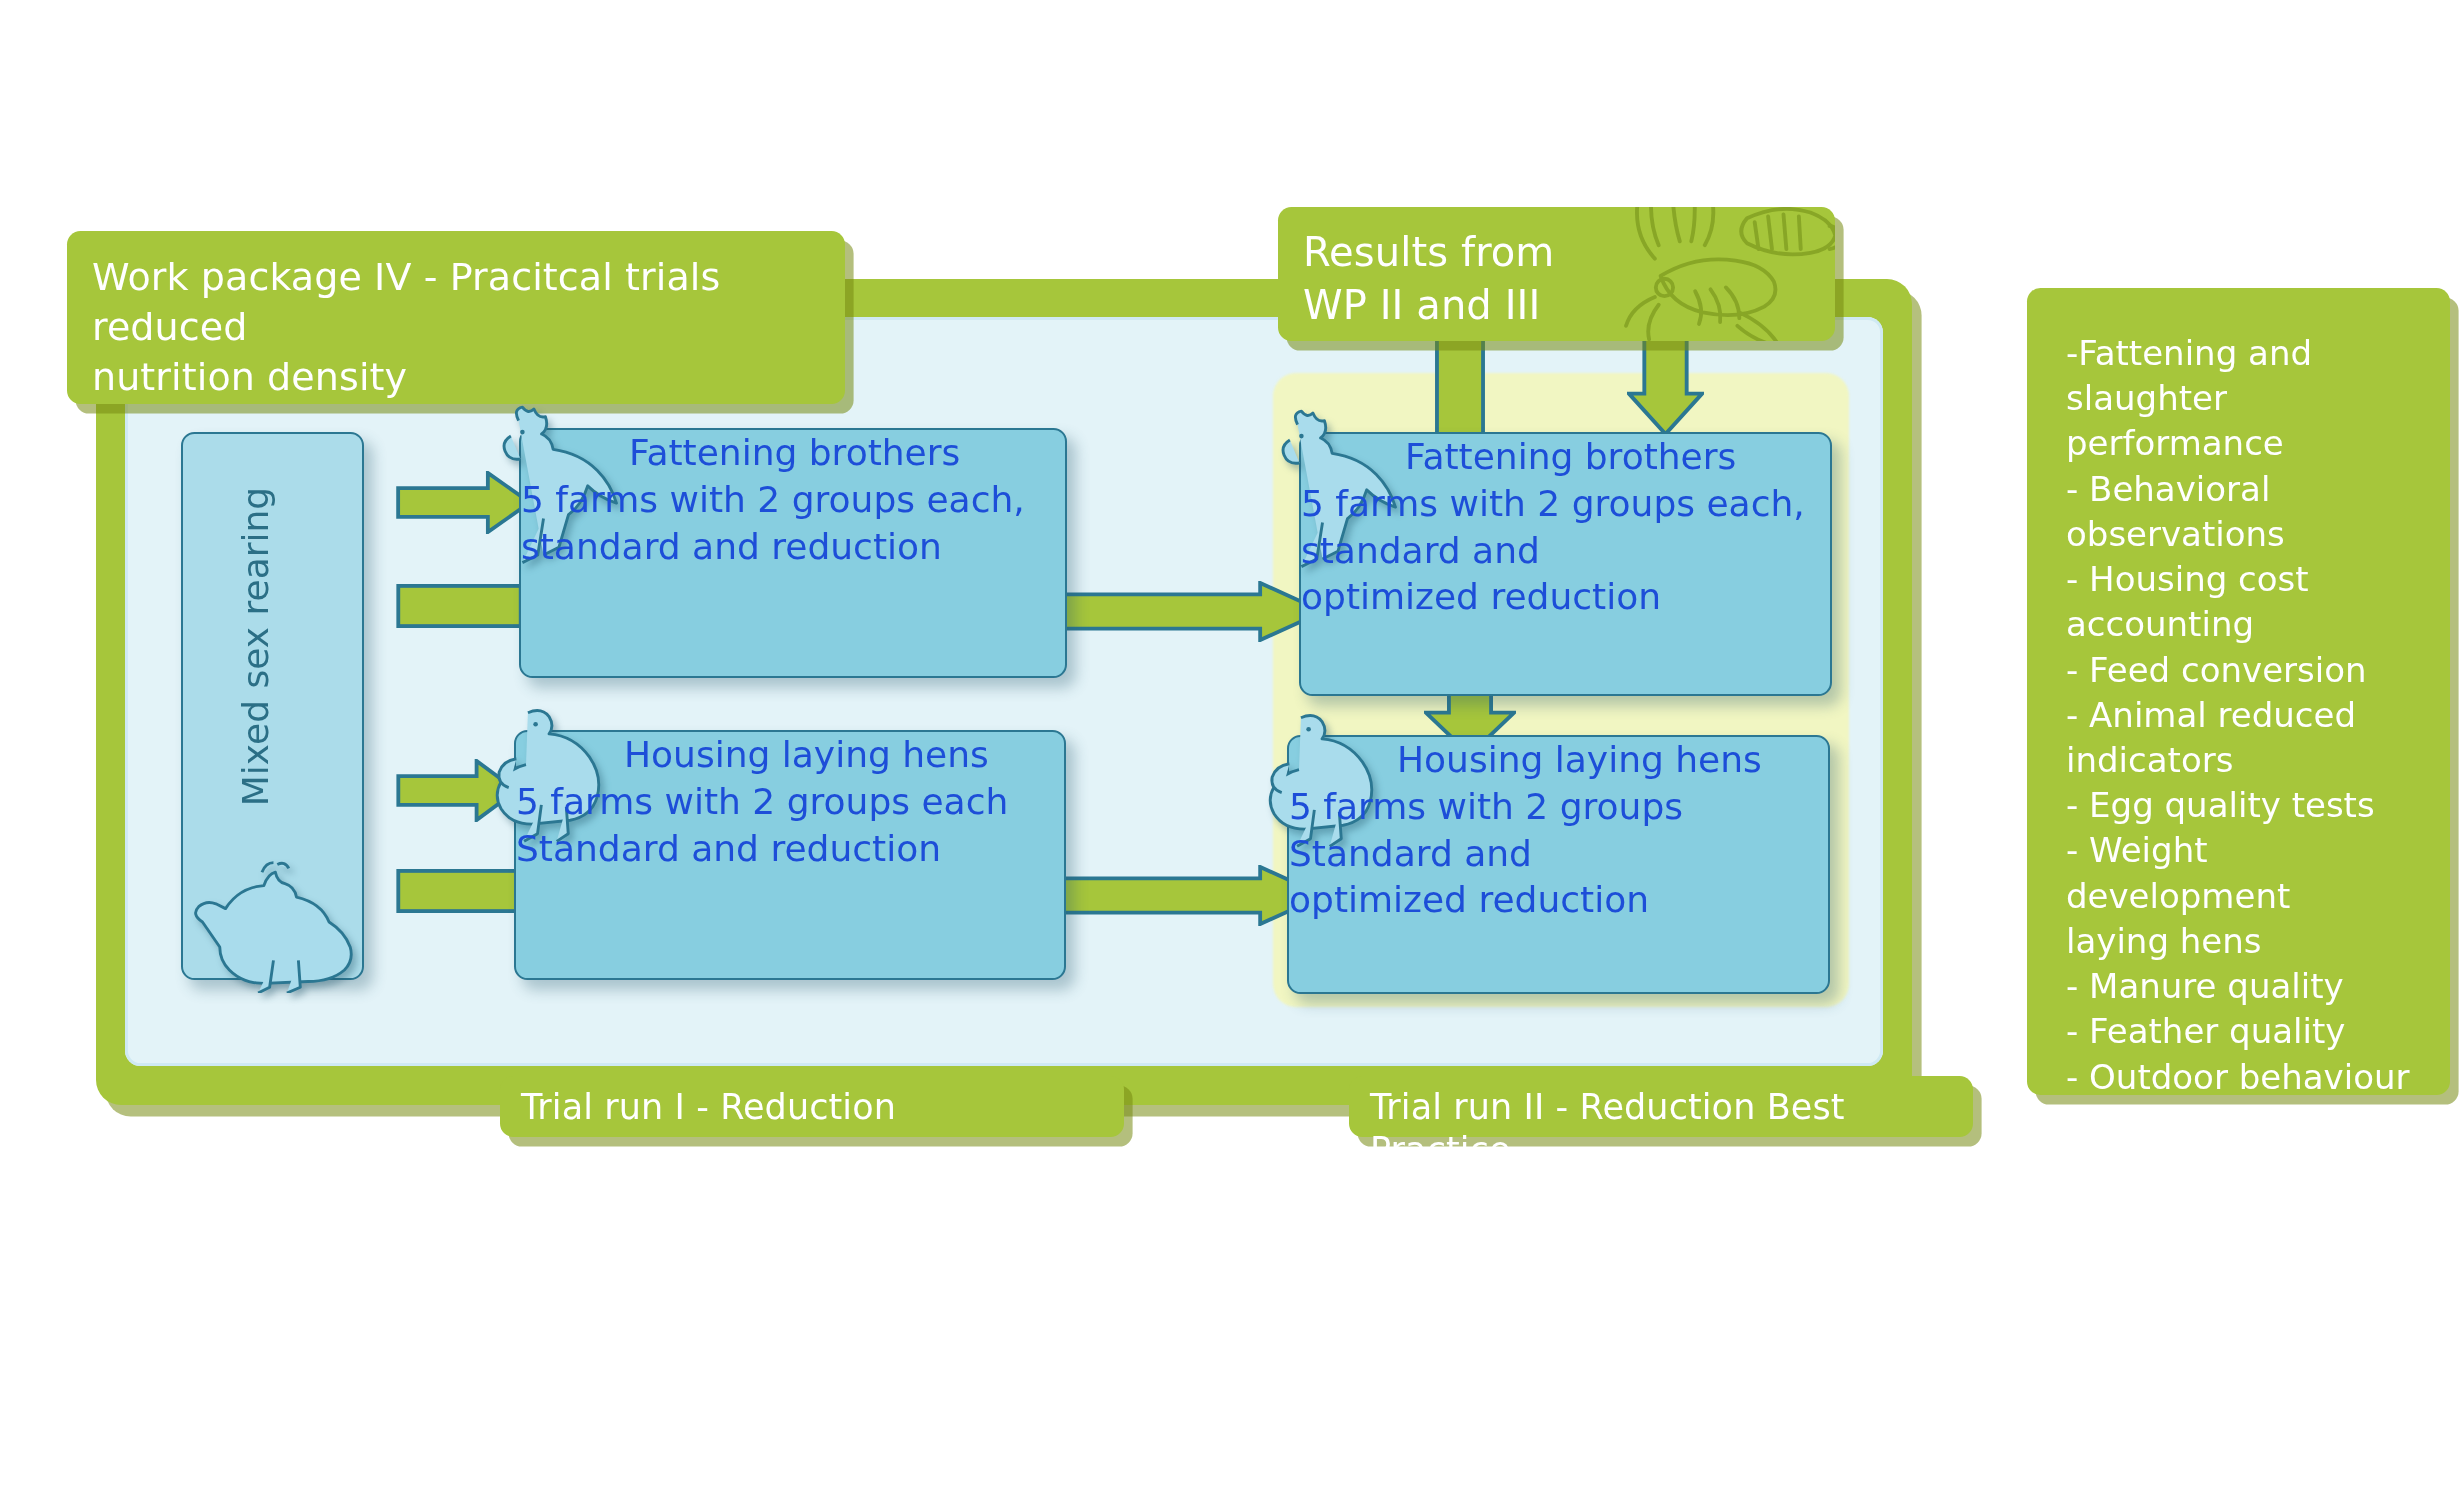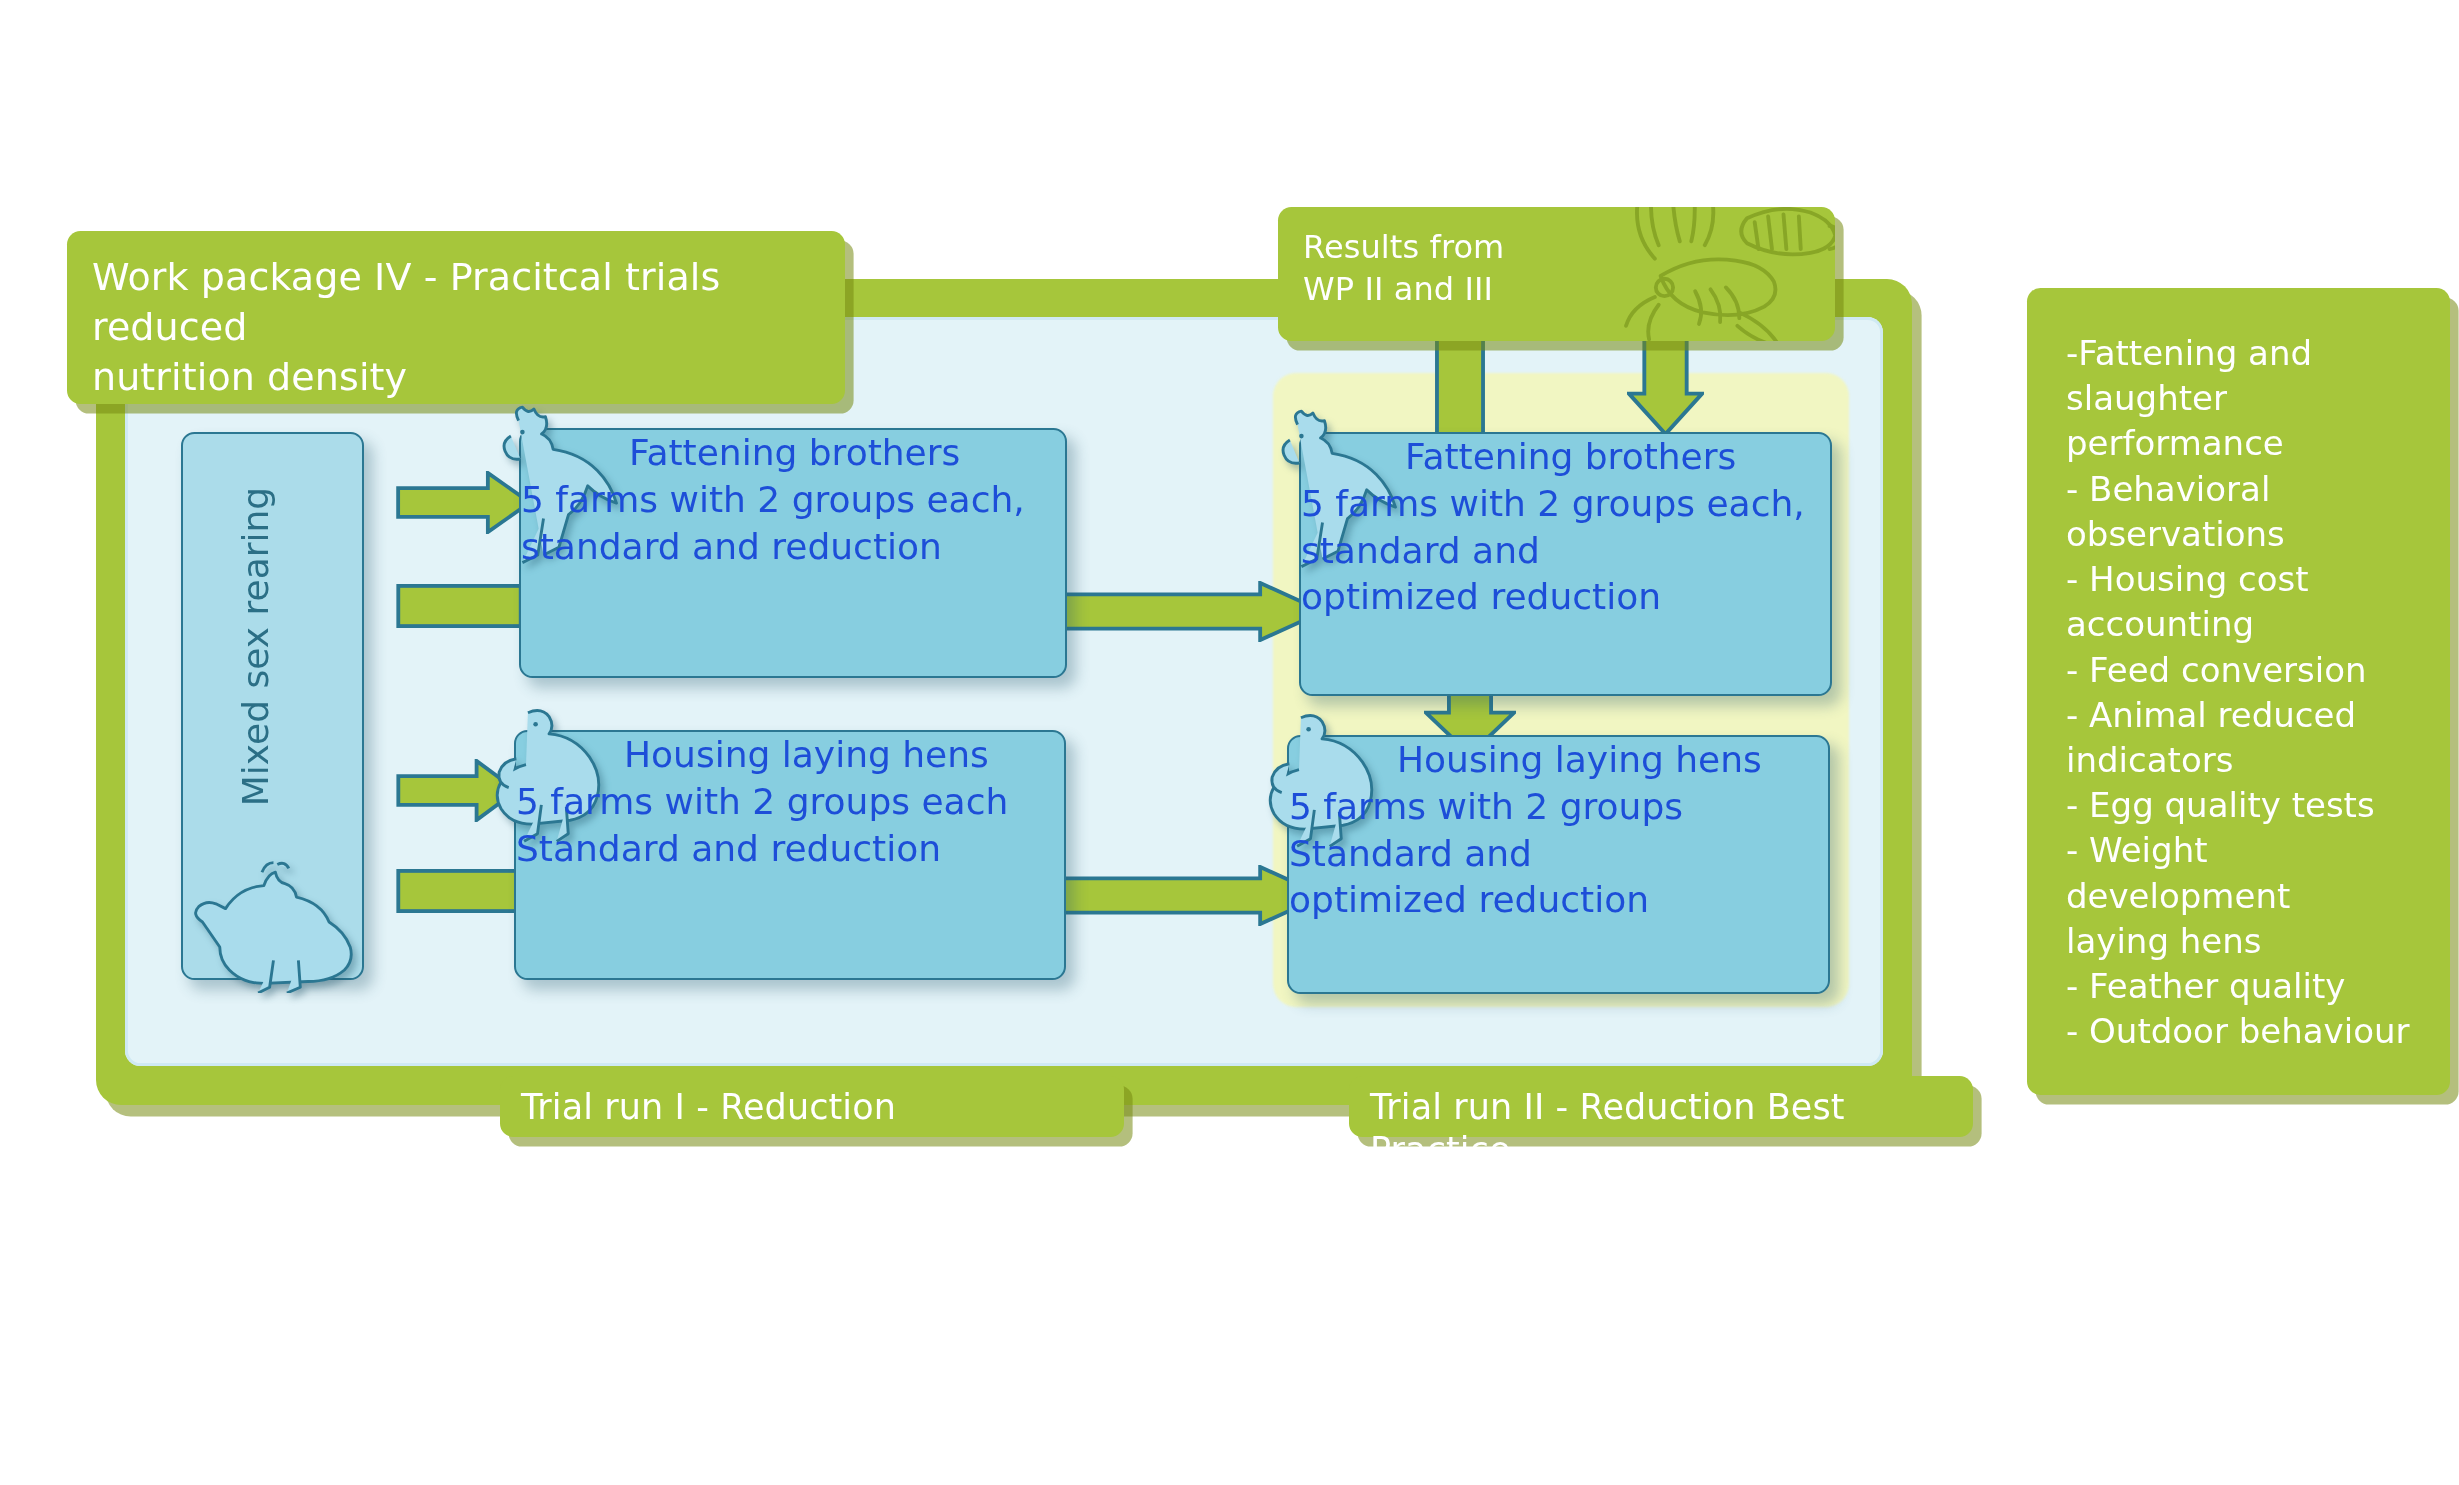--- a/index.html
+++ b/index.html
@@ -34,21 +34,21 @@
     box-sizing:border-box;
   }
   .green-plate .txt{
     display:block;white-space:pre-line;letter-spacing:0.1px;
   }
 
   #wp4-header{left:67px;top:231px;width:778px;height:173px;padding:21px 25px 0 25px;}
   #wp4-header .txt{font-size:38px;line-height:1.32;}
 
   #results-header{left:1278px;top:207px;width:557px;height:134px;padding:19px 25px 0 25px;overflow:hidden;}
-  #results-header .txt{font-size:32px;line-height:1.32;position:relative;z-index:2;}
+  #results-header .txt{font-size:40px;line-height:1.32;position:relative;z-index:2;}
 
   #trial1-label{left:500px;top:1076px;width:624px;height:61px;padding:9.6px 21px 0 21px;}
   #trial2-label{left:1349px;top:1076px;width:624px;height:61px;padding:9.6px 21px 0 21px;}
   #trial1-label .txt,#trial2-label .txt{font-size:35px;line-height:1.25;}
 
   
   #indicator-list{
     left:2027px;top:288px;width:423px;height:807px;
     padding:27px 19px 0 23px;border-radius:13.4px;
   }
@@ -276,17 +276,18 @@
   <ul>
     <li>-Fattening and slaughter
   performance</li>
     <li>- Behavioral observations</li>
     <li>- Housing cost accounting</li>
     <li>- Feed conversion</li>
     <li>- Animal reduced indicators</li>
     <li>- Egg quality tests</li>
     <li>- Weight development
    laying hens</li>
+    <li>- Manure quality</li>
     <li>- Feather quality</li>
     <li>- Outdoor behaviour</li>
   </ul>
 </div>
 
 
 </body></html>

